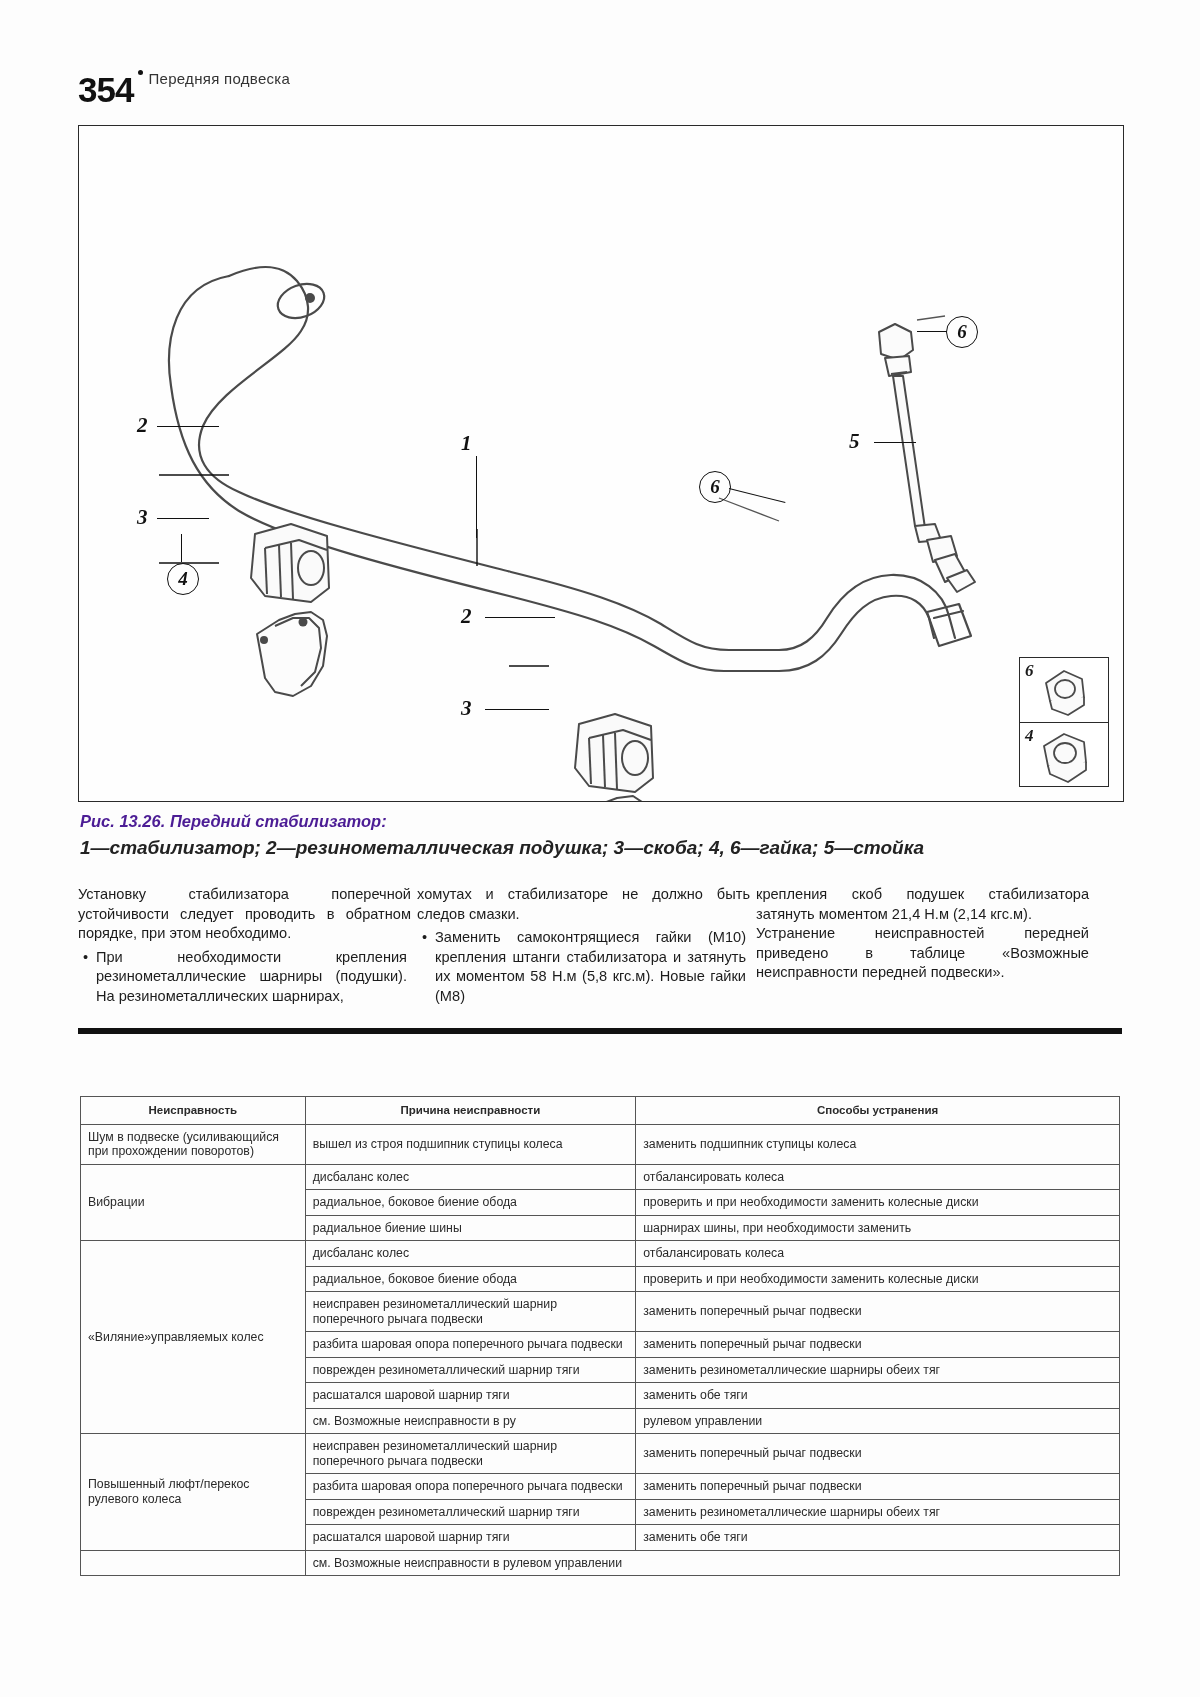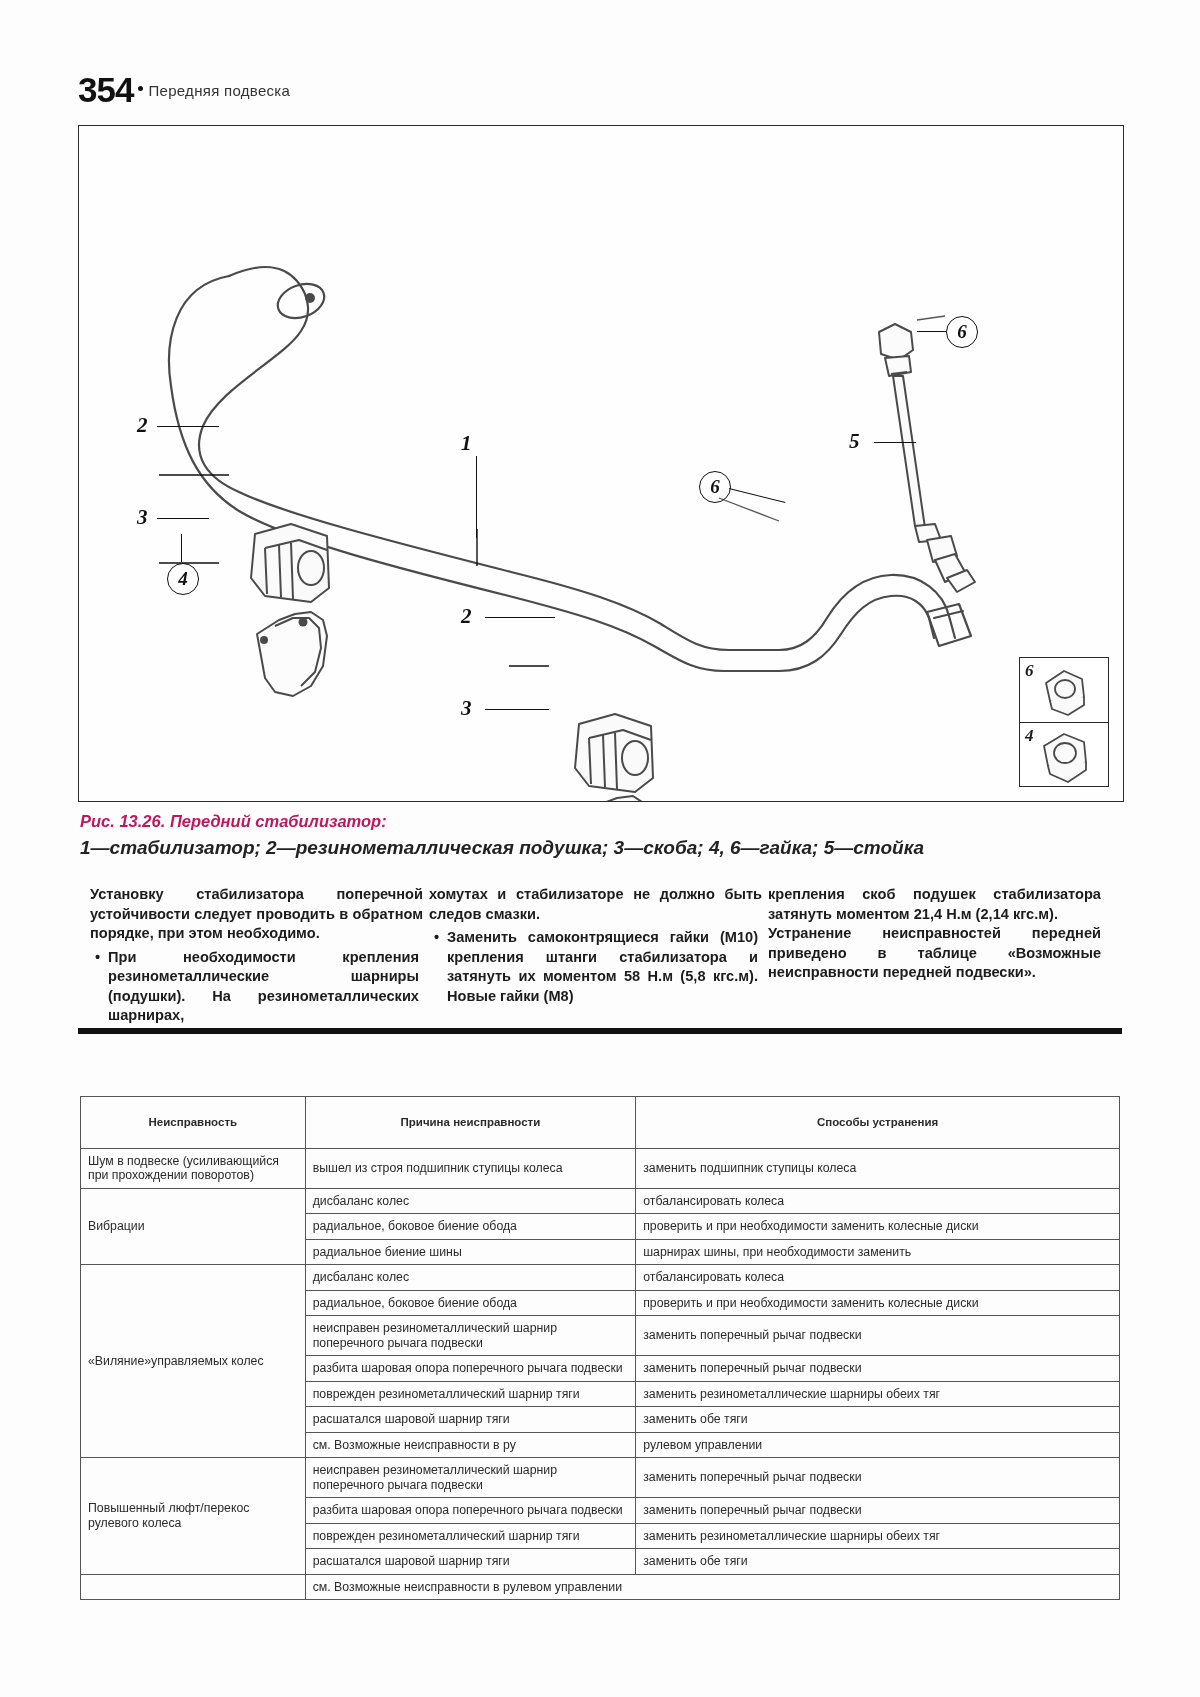--- a/index.html
+++ b/index.html
@@ -22,21 +22,21 @@
     height: 1697px;
     background: #fdfdfd;
   }
 
   
   .page-header {
     position: absolute;
     left: 78px;
     top: 70px;
     display: flex;
-    align-items: center;
+    align-items: flex-start;
     gap: 5px;
   }
   .page-number {
     font-size: 35px;
     font-weight: bold;
     letter-spacing: -1px;
     color: #111;
   }
   .header-dot {
     width: 5px; height: 5px;
@@ -109,39 +109,38 @@
   .caption {
     position: absolute;
     left: 80px;
     top: 812px;
     width: 1040px;
   }
   .caption-title {
     font-size: 16.5px;
     font-weight: bold;
     font-style: italic;
-    color: #be185d;
+    color: #4c1d95;
     margin-bottom: 6px;
   }
   .caption-legend {
     font-size: 19px;
     font-style: italic;
     font-weight: bold;
     color: #222;
   }
 
   
   .columns {
     position: absolute;
-    left: 90px;
+    left: 78px;
     top: 885px;
     width: 1044px;
     display: flex;
     gap: 6px;
-    font-weight: bold;
   }
   .col {
     width: 333px;
     font-size: 14.6px;
     line-height: 19.5px;
     color: #1c1c1c;
     text-align: justify;
   }
   .col p { margin: 0; }
   .col .bullet-item {
@@ -196,21 +195,21 @@
     padding: 5px 7px;
     vertical-align: middle;
     line-height: 14.5px;
     text-align: left;
     font-weight: normal;
   }
   .fault-table th {
     text-align: center;
     font-weight: bold;
     font-size: 11.5px;
-    padding: 18px 4px;
+    padding: 6px 4px;
   }
   .col-fault { width: 215px; }
   .col-cause { width: 330px; }
   .col-remedy { width: 495px; margin-top: 44px; }
   .cell-fault { vertical-align: middle; }
   .cell-span-full { }
 </style>
 </head>
 <body>
 

